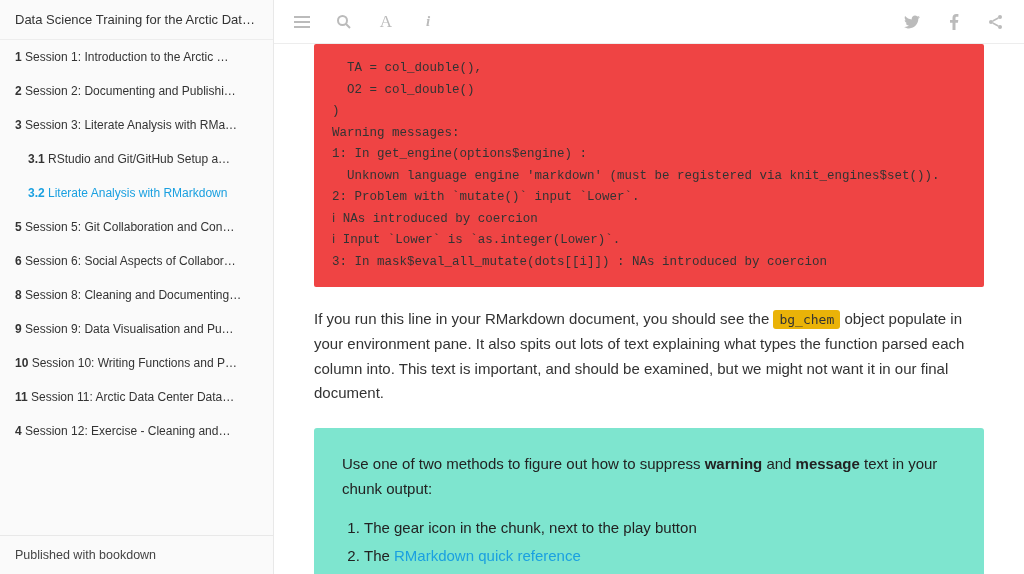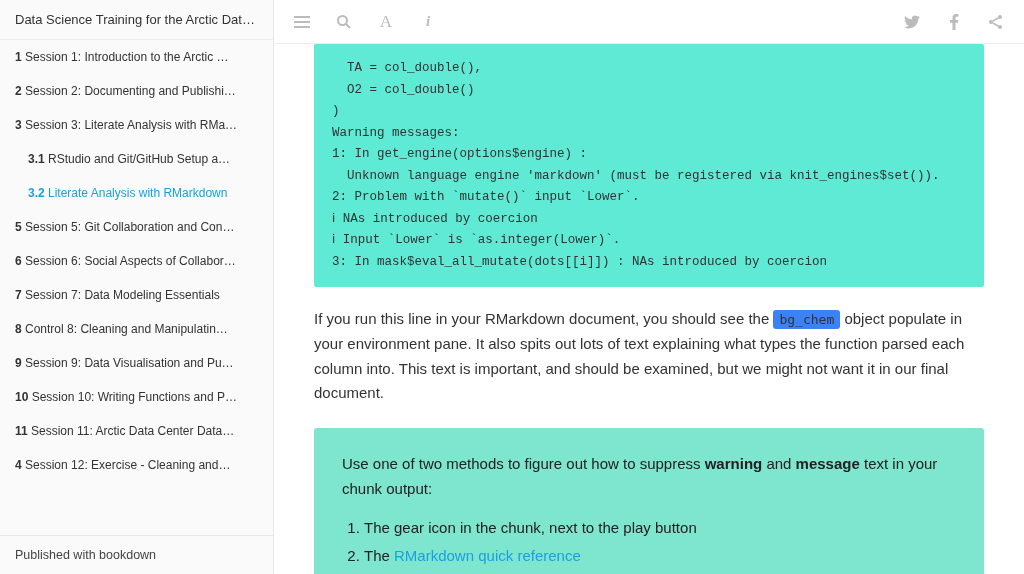--- a/index.html
+++ b/index.html
@@ -61,40 +61,40 @@
 .tb-icon svg { width: 16px; height: 16px; fill: #bbb; }
 .tb-icon.serif { font-family: Georgia, serif; font-size: 17px; color: #bbb; font-weight: normal; }
 .tb-icon.info { font-family: Georgia, serif; font-size: 15px; color: #bbb; font-style: italic; font-weight: bold; }
 
 .content {
   flex: 1;
   overflow-y: auto;
   padding: 0 40px 40px 40px;
 }
 .code-block {
-  background: #5eead4;
+  background: #ef4444;
   padding: 14px 18px;
   font-family: "SFMono-Regular", Consolas, "Liberation Mono", Menlo, monospace;
   font-size: 12.5px;
   line-height: 1.72;
   color: #333;
   white-space: pre;
   margin-bottom: 20px;
   border-radius: 2px;
 }
 .para {
   font-size: 15px;
   line-height: 1.65;
   color: #333;
   margin-bottom: 22px;
 }
 .inline-code {
   font-family: "SFMono-Regular", Consolas, monospace;
   font-size: 13px;
-  background: #3b82f6;
+  background: #eab308;
   padding: 2px 6px;
   border-radius: 3px;
   color: #333;
 }
 .challenge {
   background: #7ee5cf;
   padding: 24px 28px 28px 28px;
   border-radius: 3px;
   font-size: 15px;
   line-height: 1.65;
@@ -113,22 +113,21 @@
 <div class="sidebar">
   <div class="sidebar-title">Data Science Training for the Arctic Dat…</div>
   <div class="toc" id="toc">
       <div class="toc-item"><span class="num">1</span><span> Session 1: Introduction to the Arctic …</span></div>
       <div class="toc-item"><span class="num">2</span><span> Session 2: Documenting and Publishi…</span></div>
       <div class="toc-item"><span class="num">3</span><span> Session 3: Literate Analysis with RMa…</span></div>
       <div class="toc-item sub"><span class="num">3.1</span><span> RStudio and Git/GitHub Setup a…</span></div>
       <div class="toc-item sub active"><span class="num">3.2</span><span> Literate Analysis with RMarkdown</span></div>
       <div class="toc-item"><span class="num">5</span><span> Session 5: Git Collaboration and Con…</span></div>
       <div class="toc-item"><span class="num">6</span><span> Session 6: Social Aspects of Collabor…</span></div>
-      <div class="toc-item"><span class="num">7</span><span> Session 7: Data Modeling Essentials</span></div>
-      <div class="toc-item"><span class="num">8</span><span> Control 8: Cleaning and Manipulatin…</span></div>
+      <div class="toc-item"><span class="num">8</span><span> Session 8: Cleaning and Documenting…</span></div>
       <div class="toc-item"><span class="num">9</span><span> Session 9: Data Visualisation and Pu…</span></div>
       <div class="toc-item"><span class="num">10</span><span> Session 10: Writing Functions and P…</span></div>
       <div class="toc-item"><span class="num">11</span><span> Session 11: Arctic Data Center Data…</span></div>
       <div class="toc-item"><span class="num">4</span><span> Session 12: Exercise - Cleaning and…</span></div>
     </div>
   <div class="footer">Published with bookdown</div>
 </div>
 
 <div class="main">
   <div class="topbar">

